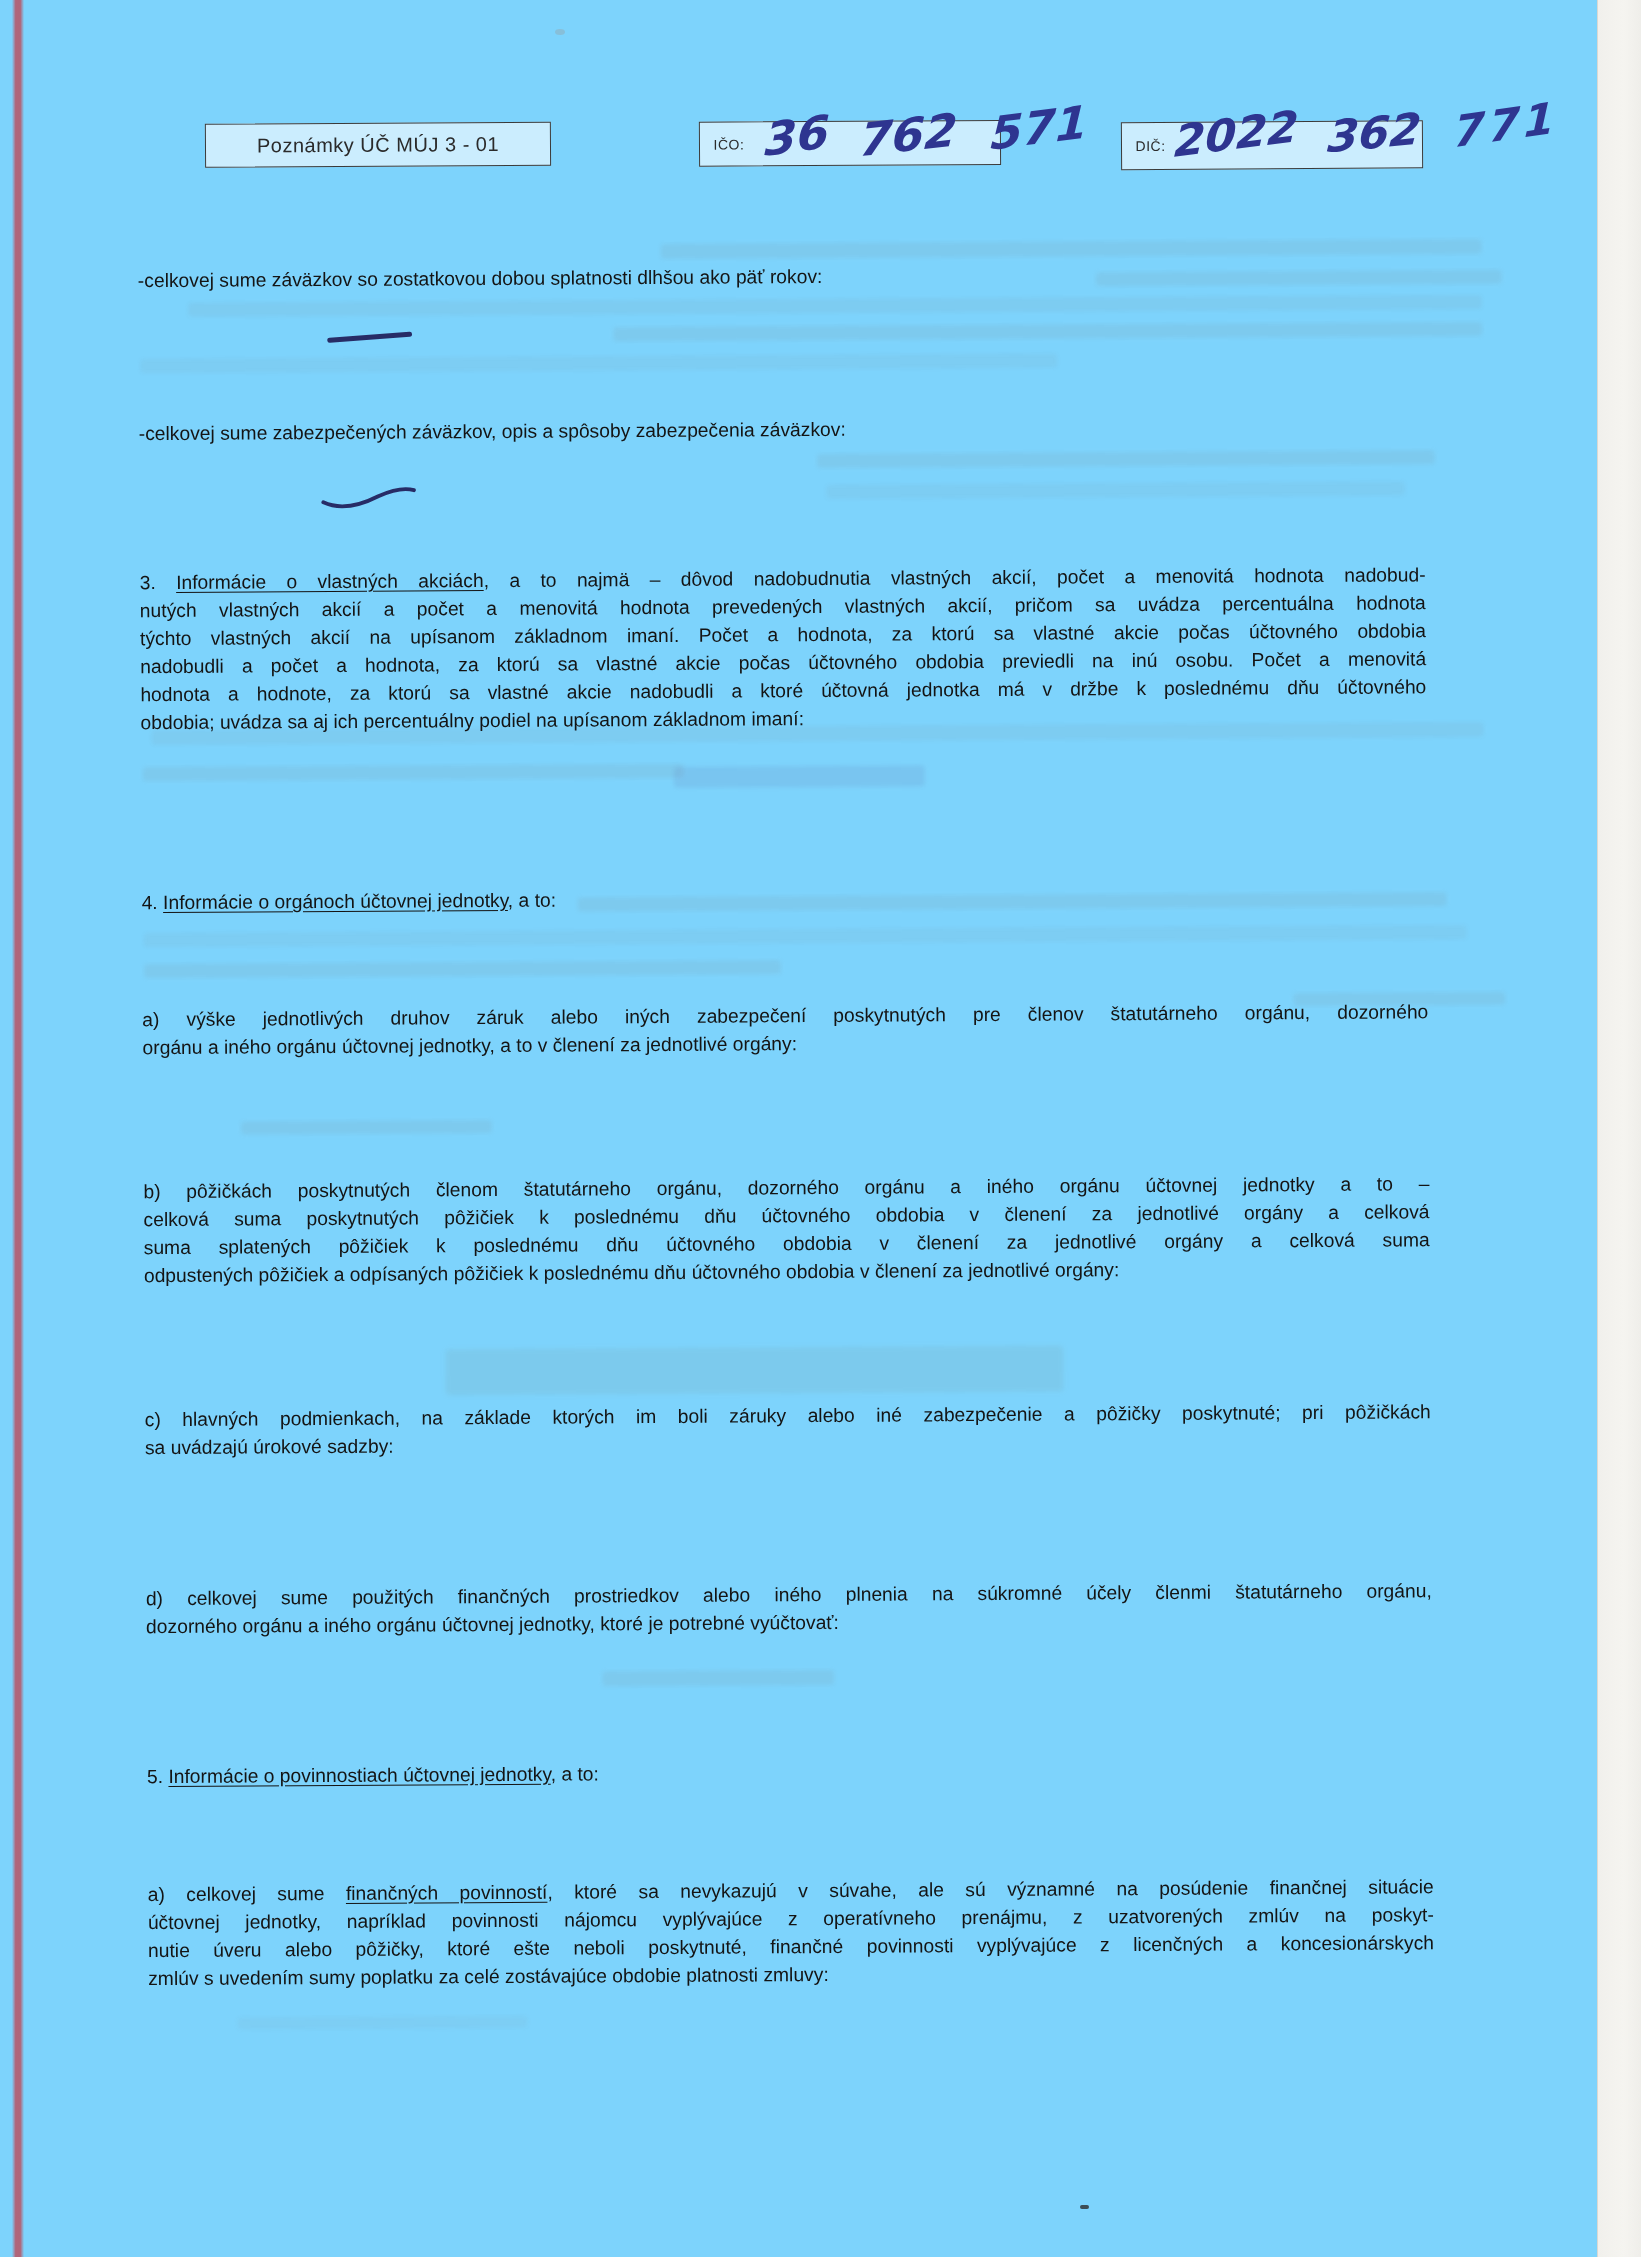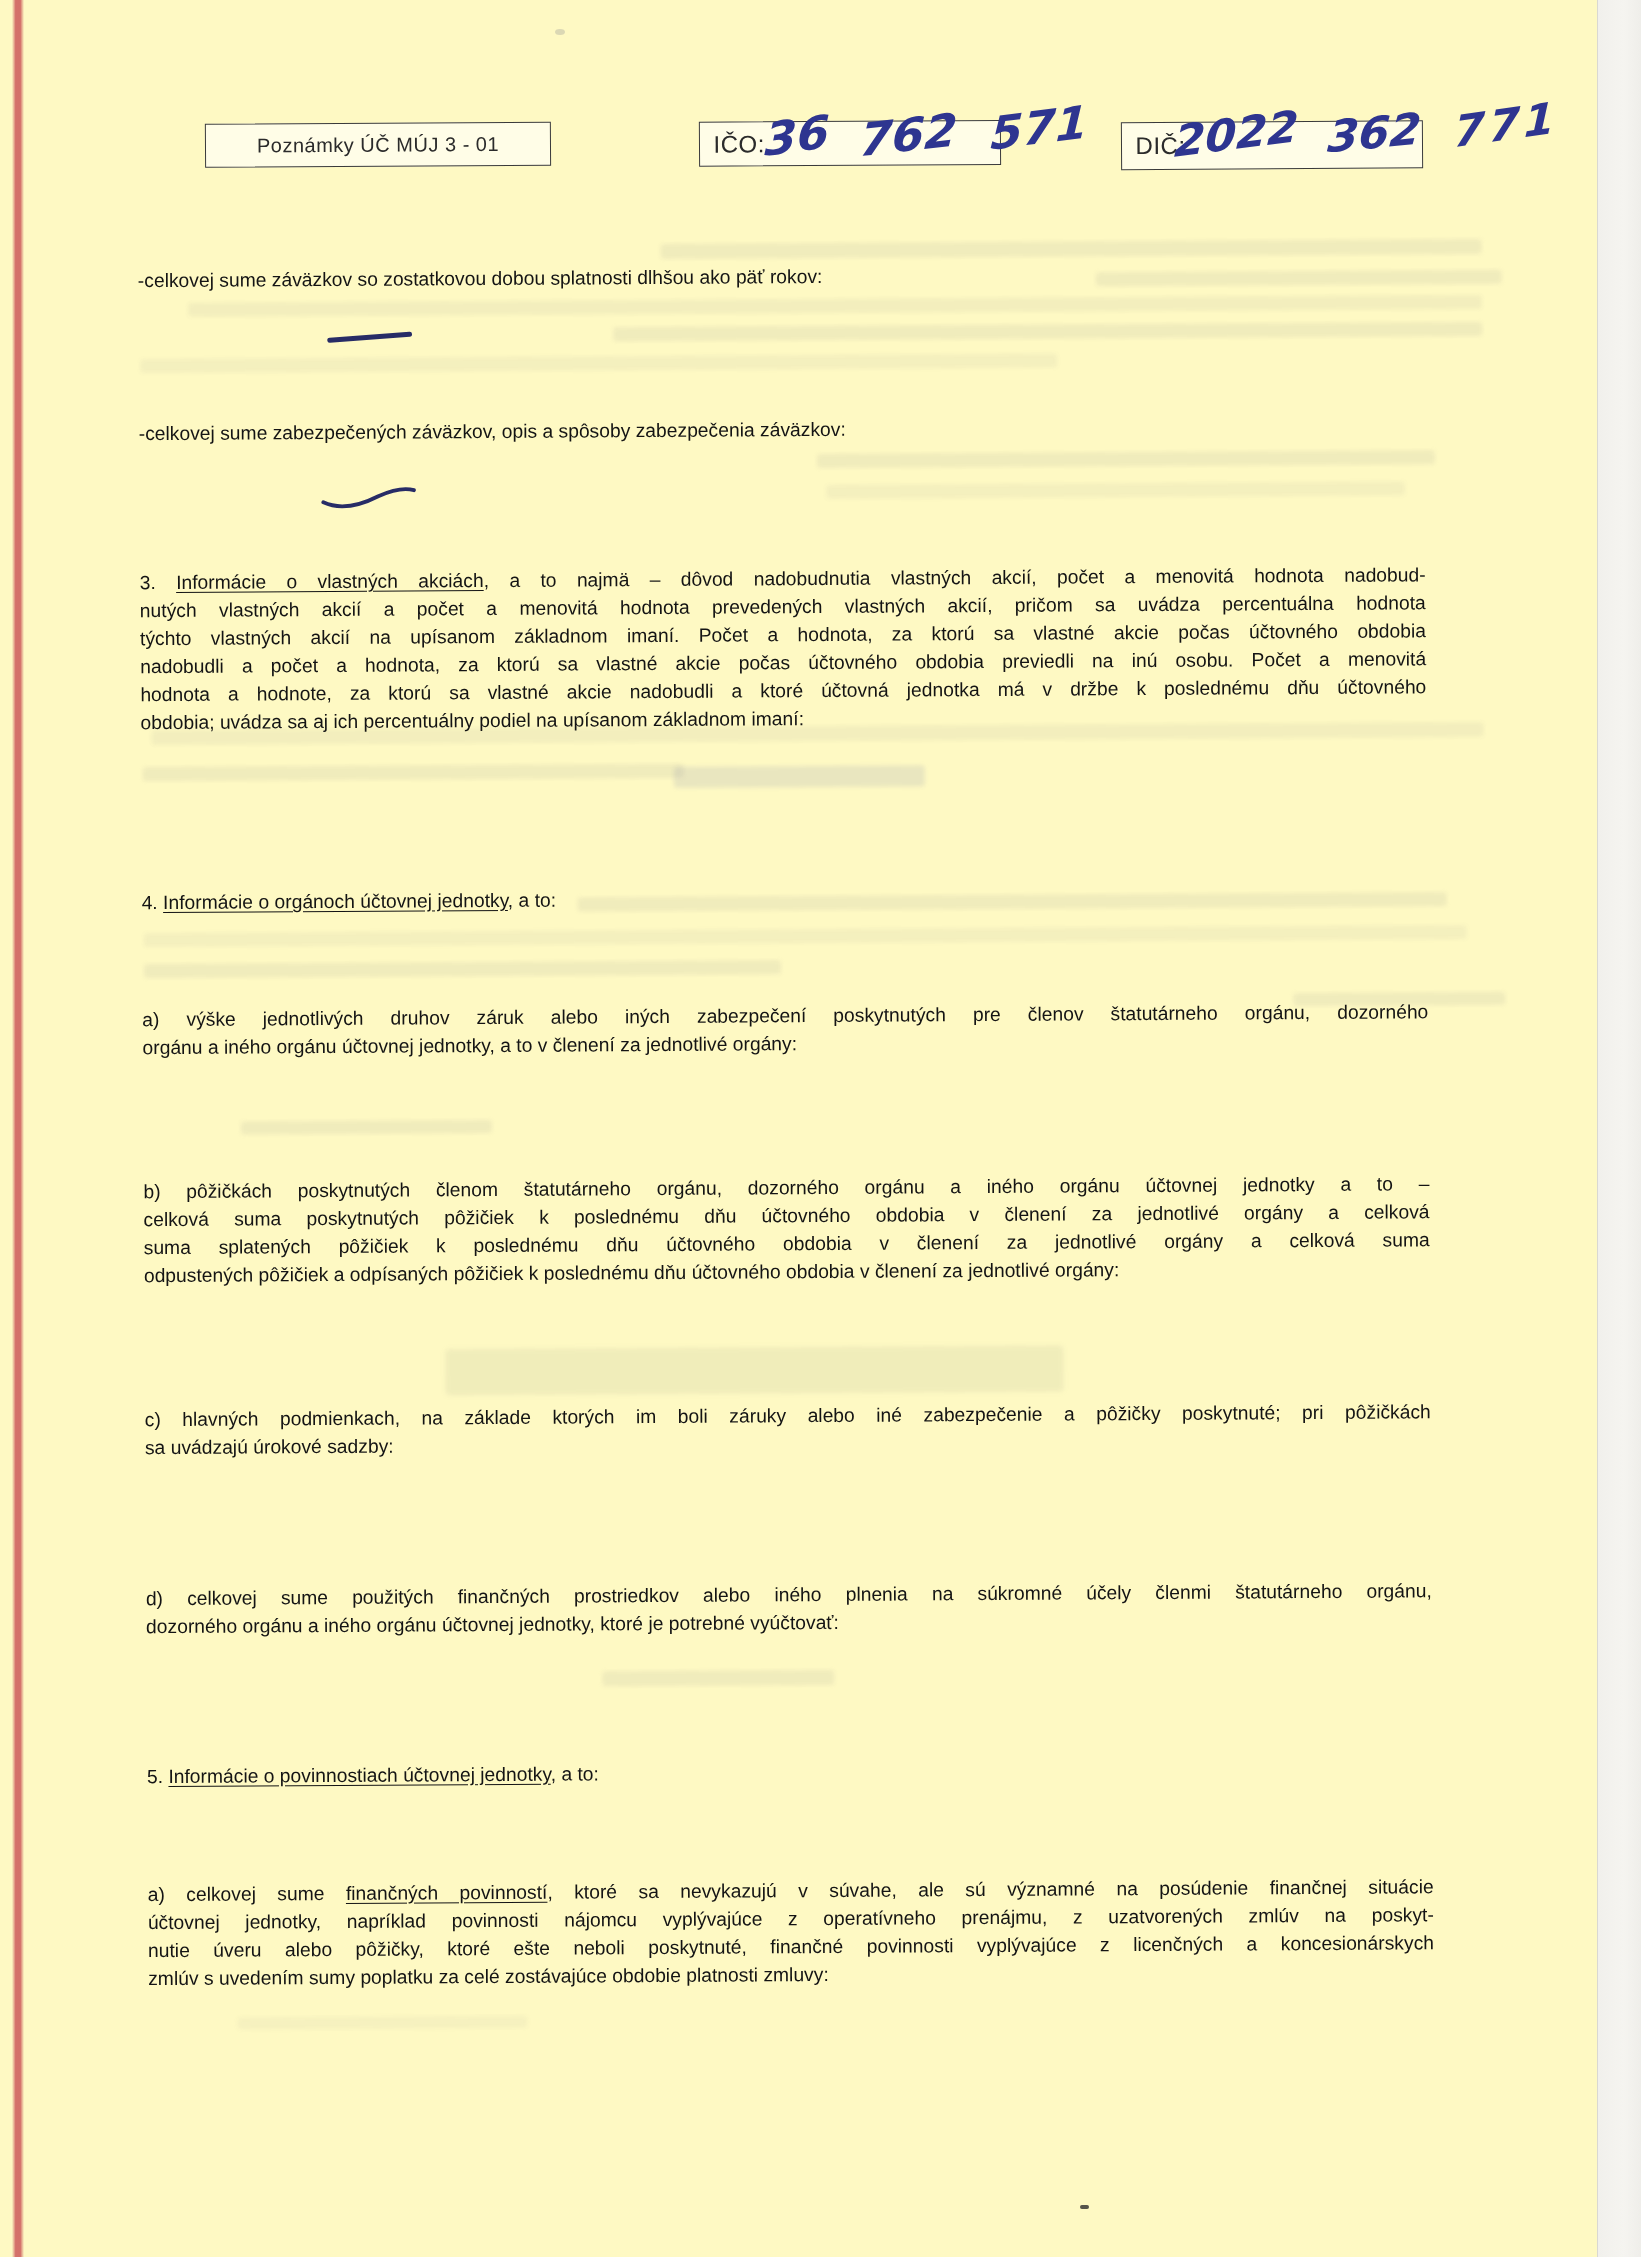--- a/index.html
+++ b/index.html
@@ -1,34 +1,34 @@
 <!DOCTYPE html>
 <html><head>
 <meta charset="utf-8">
 <style>
   html,body{margin:0;padding:0;background:#ffffff;}
   .page{
     position:relative;width:1641px;height:2257px;overflow:hidden;
-    background:#fef9c3;
+    background:#7dd3fc;
     font-family:"Liberation Sans","DejaVu Sans",sans-serif;
     color:#161616;
   }
   .content{position:absolute;inset:0;transform:rotate(-0.35deg);transform-origin:50% 50%;}
   
   .red-strip{position:absolute;left:11.6px;top:0;width:12.6px;height:2257px;
     background:linear-gradient(to right,rgba(195,60,72,0),rgba(195,60,72,0.72) 30%,rgba(195,60,72,0.72) 70%,rgba(195,60,72,0));
     filter:blur(0.4px);}
   .paper-edge{position:absolute;left:1597px;top:0;width:1px;height:2257px;background:#d9d8d2;}
   .paper-right{position:absolute;left:1598px;top:0;width:43px;height:2257px;
     background:linear-gradient(to right,#f1f0ec,#f5f4f0 60%,#efeeea);}
   .speck-top{position:absolute;left:555px;top:29px;width:9.7px;height:5.8px;background:#9a9a98;opacity:0.35;border-radius:50%;}
   .speck-bottom{position:absolute;left:1080px;top:2205px;width:8.7px;height:3.9px;background:#2c2c2c;opacity:0.8;border-radius:1.9px;}
   
   .hbox{position:absolute;border:1.9px solid #3a3a3a;background:rgba(255,255,255,0.6);box-sizing:border-box;}
-  .hbox .lbl{font-size:24px;color:#2b2b2b;letter-spacing:0.5px;}
+  .hbox .lbl{font-size:14px;color:#2b2b2b;letter-spacing:0.5px;}
   .title-box{left:211px;top:120px;width:346px;height:44px;display:flex;align-items:center;justify-content:center;}
   .title-box .lbl{font-size:20px;}
   .ico-box{left:705px;top:121px;width:302px;height:45px;display:flex;align-items:center;padding-left:13.5px;}
   .dic-box{left:1127px;top:124px;width:302px;height:48px;display:flex;align-items:center;padding-left:13.5px;}
   
   .hand{position:absolute;color:#2e3590;font-family:"DejaVu Sans",sans-serif;
     font-style:italic;font-weight:bold;white-space:nowrap;transform:skewX(-10deg) rotate(-2deg);}
   .hand span{display:inline-block;}
   .ico-hand{left:772px;top:104px;font-size:46px;}
   .ico-hand .g1{transform:rotate(-6deg);}

